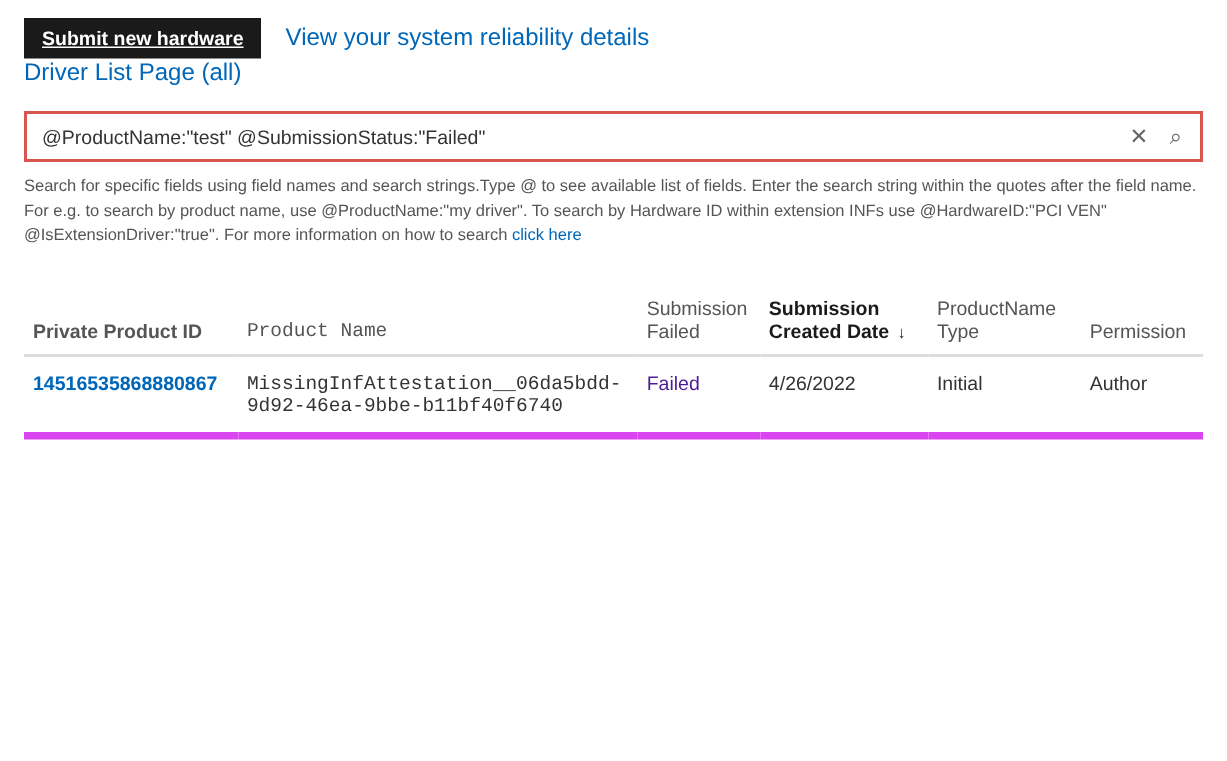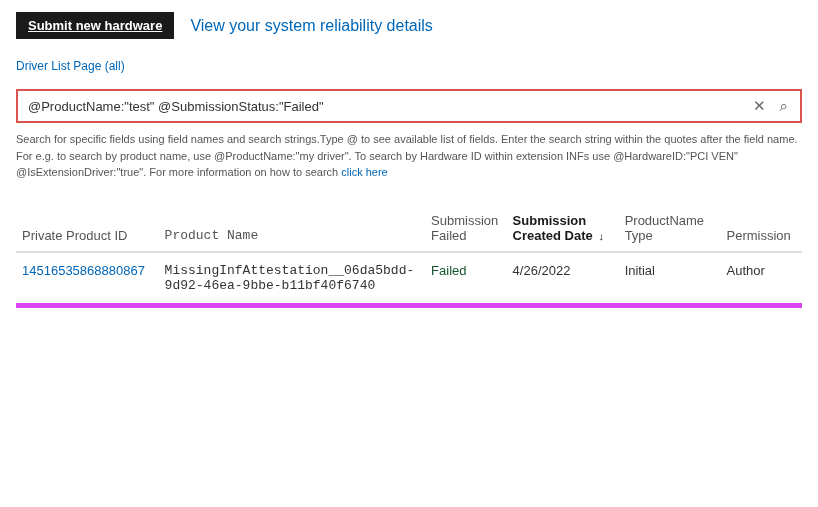--- a/index.html
+++ b/index.html
@@ -10,21 +10,21 @@
       background: #fff;
       width: 818px;
       min-height: 507px;
       padding: 12px 16px;
     }
 
     .top-nav {
       display: flex;
       align-items: center;
       gap: 16px;
-      margin-bottom: 20px;
+      margin-bottom: 1px;
     }
 
     .btn-submit {
       background: #1a1a1a;
       color: #fff;
       border: none;
       padding: 6px 12px;
       font-size: 13px;
       font-weight: 600;
       cursor: pointer;
@@ -35,21 +35,21 @@
     .link-reliability {
       color: #0067b8;
       text-decoration: none;
       font-size: 16px;
       cursor: pointer;
     }
 
     .link-driver-list {
       color: #0067b8;
       text-decoration: none;
-      font-size: 12px;
+      font-size: 16px;
       cursor: pointer;
       display: block;
       margin-bottom: 16px;
     }
 
     .search-container {
       border: 2px solid #d9534f;
       display: flex;
       align-items: center;
       padding: 6px 10px;
@@ -129,24 +129,24 @@
       border-bottom: 5px solid #d946ef;
     }
 
     .product-id-link {
       color: #0067b8;
       text-decoration: none;
       cursor: pointer;
     }
 
     .status-failed {
-      color: #14532d;
-    }
-
-    .col-id { width: 140px; }
+      color: #4c1d95;
+    }
+
+    .col-id { width: 140px; font-weight: bold; }
     .col-name { width: 220px; font-family: Liberation Mono, monospace; }
     .col-status { width: 80px; }
     .col-created { width: 110px; }
     .col-type { width: 100px; }
     .col-perm { width: 80px; }
   </style>
 </head>
 <body>
 
 <div class="top-nav">

